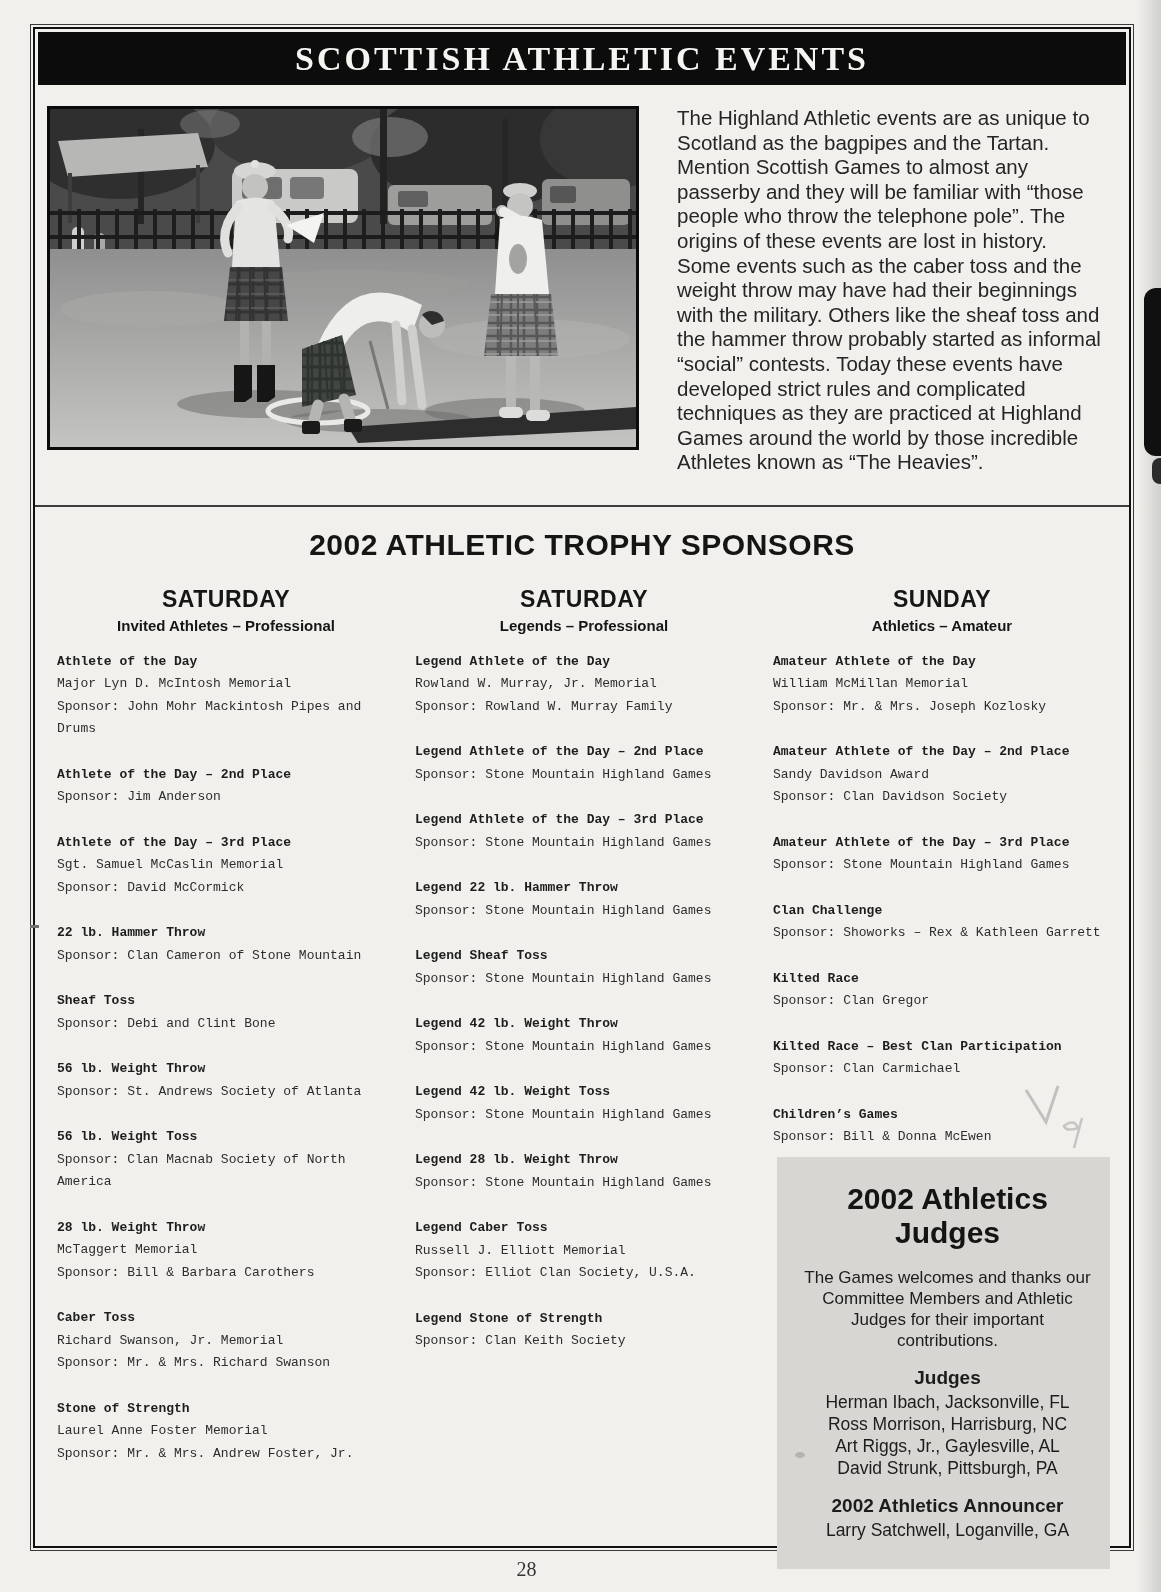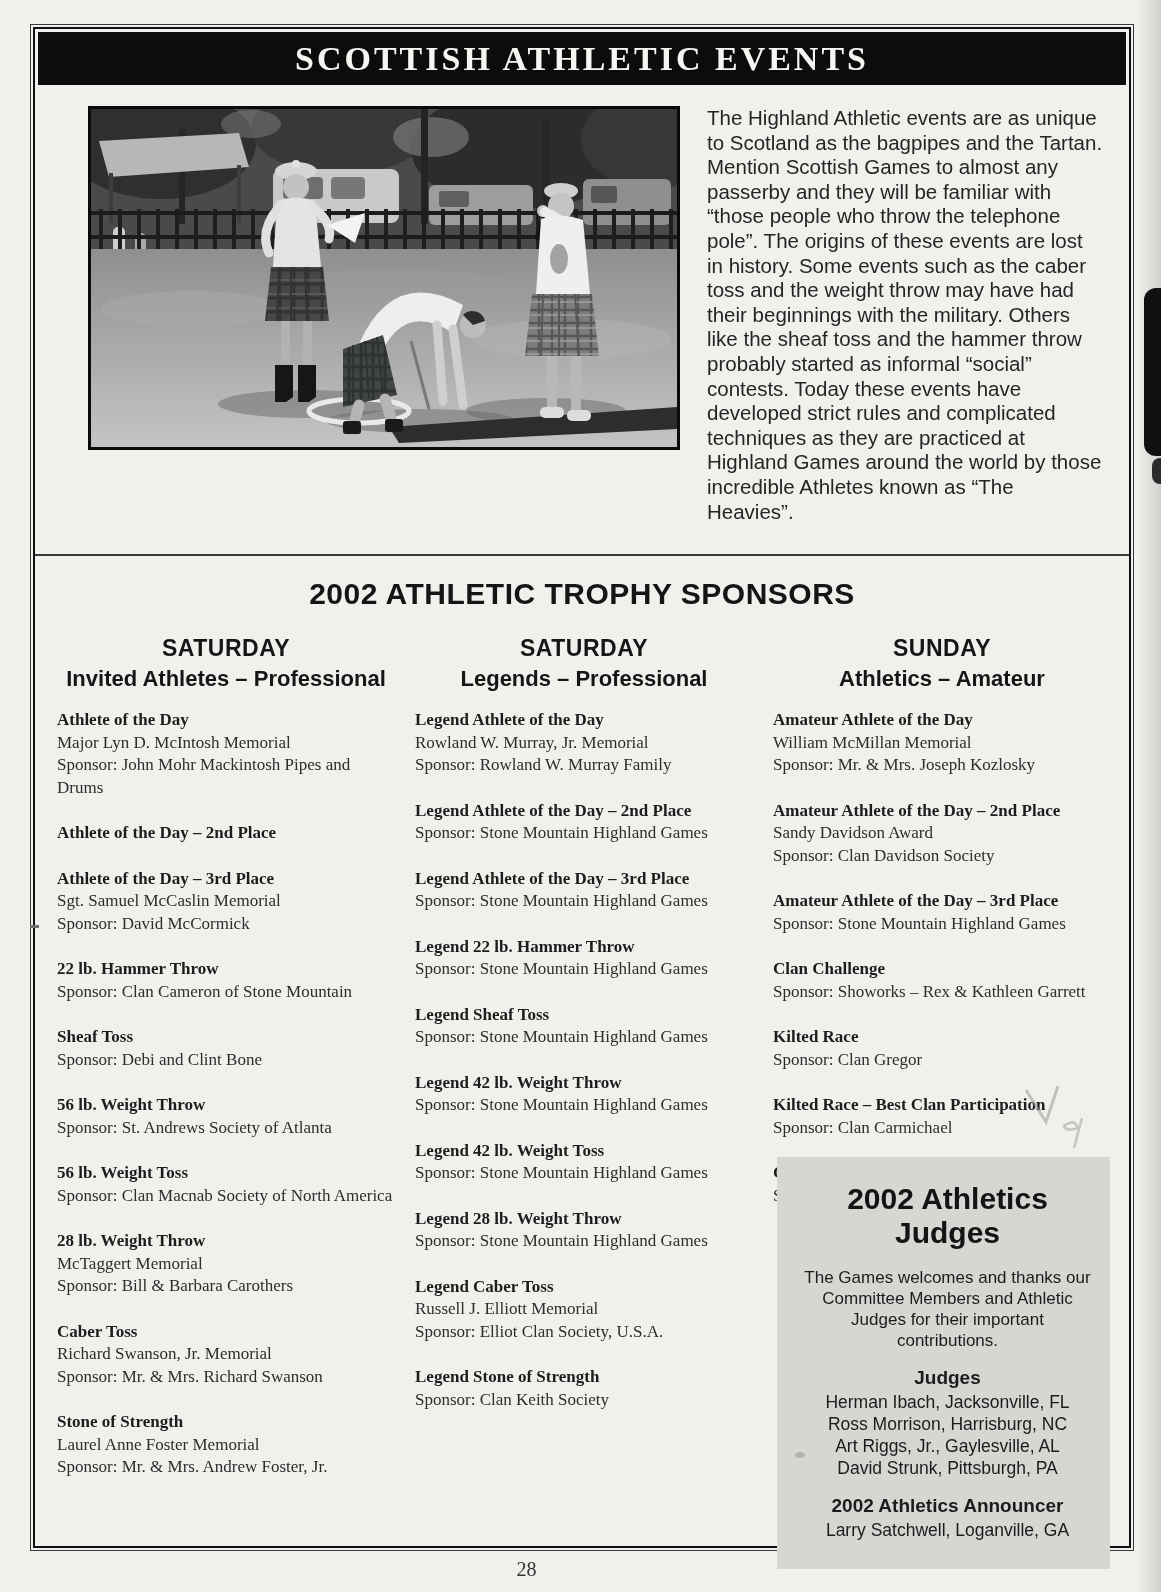--- a/index.html
+++ b/index.html
@@ -17,41 +17,41 @@
     position:relative;
   }
   .banner{
     margin:3px 3px 0 3px;height:53px;background:#0c0c0c;
     display:flex;align-items:center;justify-content:center;
   }
   .banner-title{
     color:#f5f5f2;font-weight:bold;font-size:34px;letter-spacing:3px;
     font-family:Liberation Serif, serif;
   }
-  .top-section{display:flex;gap:27px;padding:21px 26px 0 12px;margin-left:41px;}
+  .top-section{display:flex;gap:38px;padding:21px 26px 0 12px;}
   .photo-frame{
     width:586px;height:338px;border:3px solid #0b0b0b;flex:none;
     background:#8c8c8c;overflow:hidden;
   }
   .photo-frame svg{display:block;}
   .intro{
     flex:1;font-size:20.5px;line-height:24.6px;color:#252525;
   }
   .divider{border:none;border-top:2px solid #3c3c3c;margin:30px 0 0 0;}
   .sponsors-heading{
     text-align:center;margin-top:21px;font-weight:bold;font-size:30px;
     color:#151515;letter-spacing:.5px;
   }
   .columns{display:flex;gap:20px;padding:24px 18px 0 22px;}
   .column{flex:1;min-width:0;}
   .col-header{text-align:center;margin-bottom:17px;}
   .col-day{font-weight:bold;font-size:23px;letter-spacing:.5px;color:#161616;}
-  .col-subtitle{font-weight:bold;font-size:22px;margin-top:4px;color:#161616;}
+  .col-subtitle{font-weight:bold;font-size:15px;margin-top:4px;color:#161616;}
   .entry-list{
-    font-family:Liberation Serif, serif;font-size:17px;line-height:22.5px;
+    font-family:Liberation Mono, monospace;font-size:13px;line-height:22.5px;
     color:#2d2d2d;
   }
   .entry{margin-bottom:23px;}
   .entry-title{font-weight:bold;color:#1d1d1d;}
   .judges-box{
     position:absolute;left:742px;top:1128px;width:333px;box-sizing:border-box;
     background:#d7d6d3;padding:25px 14px 28px 22px;text-align:center;color:#1c1c1c;
   }
   .jb-title{font-weight:bold;font-size:30px;margin-bottom:17px;color:#141414;}
   .jb-intro{font-size:17px;line-height:21px;}
@@ -214,20 +214,21 @@
       <div class="col-subtitle">Invited Athletes – Professional</div>
     </div>
     <div class="entry-list">
             <div class="entry">
               <div class="entry-title">Athlete of the Day</div>
               <div class="entry-line">Major Lyn D. McIntosh Memorial</div>
               <div class="entry-line">Sponsor: John Mohr Mackintosh Pipes and Drums</div>
             </div>
             <div class="entry">
               <div class="entry-title">Athlete of the Day – 2nd Place</div>
+              <div class="entry-line">Sponsor: Jim Anderson</div>
             </div>
             <div class="entry">
               <div class="entry-title">Athlete of the Day – 3rd Place</div>
               <div class="entry-line">Sgt. Samuel McCaslin Memorial</div>
               <div class="entry-line">Sponsor: David McCormick</div>
             </div>
             <div class="entry">
               <div class="entry-title">22 lb. Hammer Throw</div>
               <div class="entry-line">Sponsor: Clan Cameron of Stone Mountain</div>
             </div>

